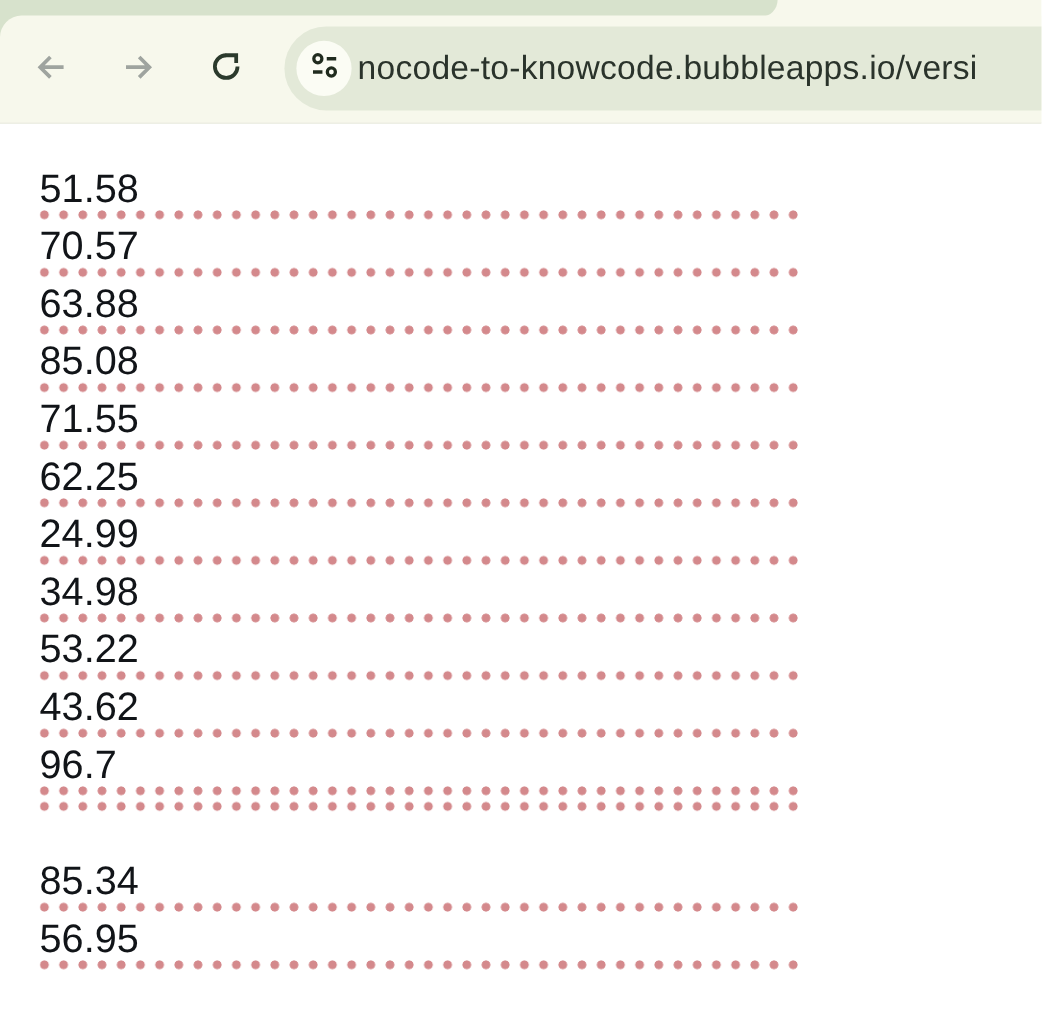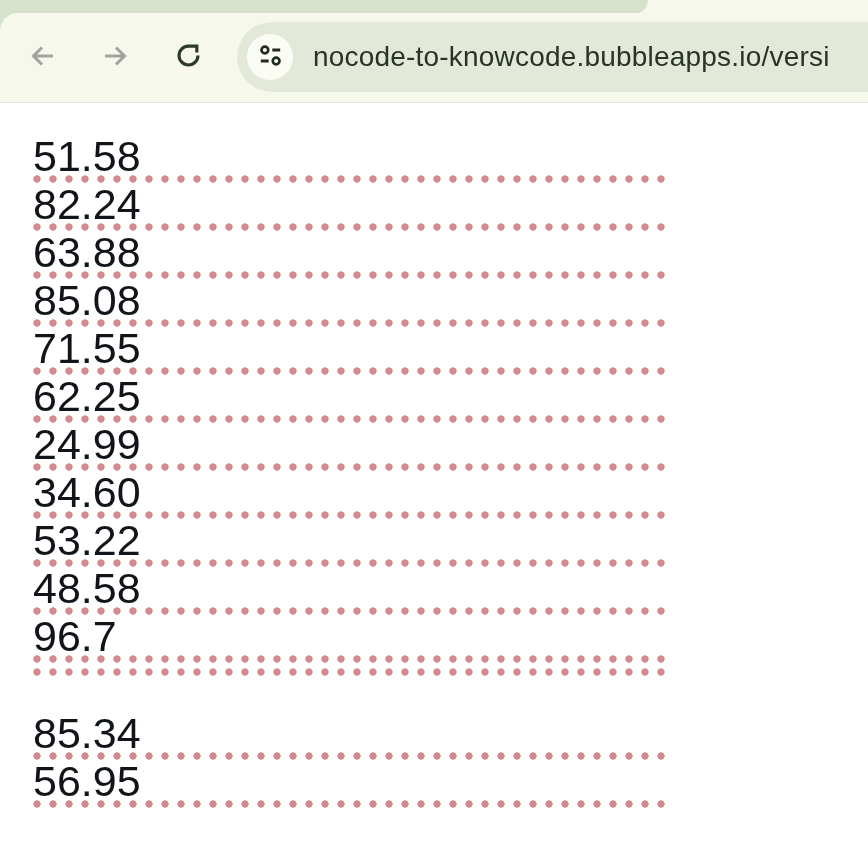--- a/index.html
+++ b/index.html
@@ -30,27 +30,27 @@
     display:flex;align-items:center;justify-content:center;cursor:pointer;padding:0;}
   .btn-back{left:20px;}
   .btn-forward{left:93px;}
   .btn-reload{left:166px;}
 
   .url-pill{position:absolute;left:237px;top:22px;width:700px;height:70px;
     background:var(--pill-green);border-radius:35px;display:flex;align-items:center;
     overflow:hidden;cursor:pointer;}
   .site-info-circle{position:absolute;left:10px;top:12px;width:46px;height:46px;border-radius:50%;
     background:var(--circle-white);display:flex;align-items:center;justify-content:center;cursor:pointer;}
-  .url-text{position:absolute;left:76px;top:0;height:70px;line-height:70px;
+  .url-text{position:absolute;left:61px;top:0;height:70px;line-height:70px;
     font-size:28px;color:var(--url-text);white-space:nowrap;letter-spacing:0.2px;}
 
   
   .content{padding:36px 0 0 33px;}
   .row{height:48px;}
-  .num{display:block;font-size:43px;line-height:35px;color:var(--num-text);}
+  .num{display:block;font-size:33px;line-height:35px;color:var(--num-text);}
   .dots{width:638px;height:8px;margin-top:1px;
     background-image:radial-gradient(circle at 4px 4px,var(--dot-pink) 3.4px,rgba(0,0,0,0) 3.9px);
     background-size:16px 8px;background-repeat:repeat-x;}
 </style>
 </head>
 <body>
 
 <header class="chrome">
   <div class="corner-green"></div>
   <div class="tab-strip"></div>
@@ -97,21 +97,21 @@
 </header>
 
 <main class="content">
   <div>
 
   <div class="row">
       <span class="num">51.58</span>
       <div class="dots"></div>
     </div>
       <div class="row">
-      <span class="num">82.24</span>
+      <span class="num">70.57</span>
       <div class="dots"></div>
     </div>
       <div class="row">
       <span class="num">63.88</span>
       <div class="dots"></div>
     </div>
       <div class="row">
       <span class="num">85.08</span>
       <div class="dots"></div>
     </div>
@@ -121,29 +121,29 @@
     </div>
       <div class="row">
       <span class="num">62.25</span>
       <div class="dots"></div>
     </div>
       <div class="row">
       <span class="num">24.99</span>
       <div class="dots"></div>
     </div>
       <div class="row">
-      <span class="num">34.60</span>
+      <span class="num">34.98</span>
       <div class="dots"></div>
     </div>
       <div class="row">
       <span class="num">53.22</span>
       <div class="dots"></div>
     </div>
       <div class="row">
-      <span class="num">48.58</span>
+      <span class="num">43.62</span>
       <div class="dots"></div>
     </div>
       <div class="row">
       <span class="num">96.7</span>
       <div class="dots"></div>
     </div>
       <div class="row">
       <div class="dots"></div>
     </div>
       <div class="row">

